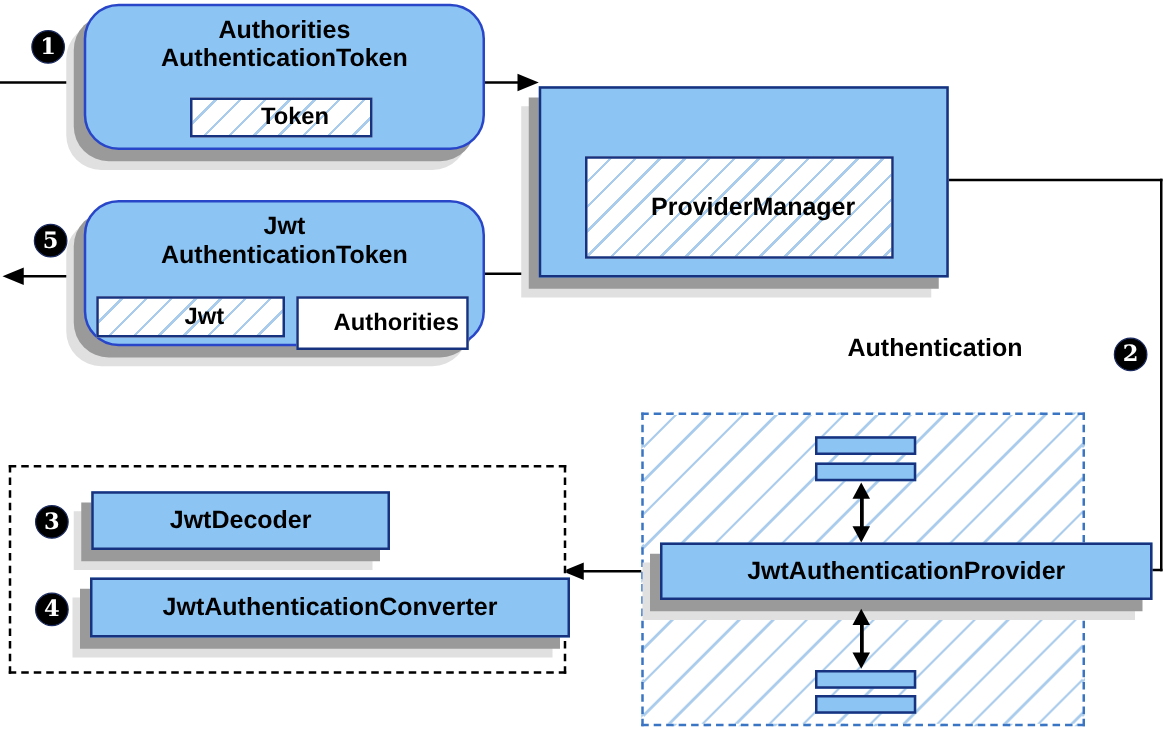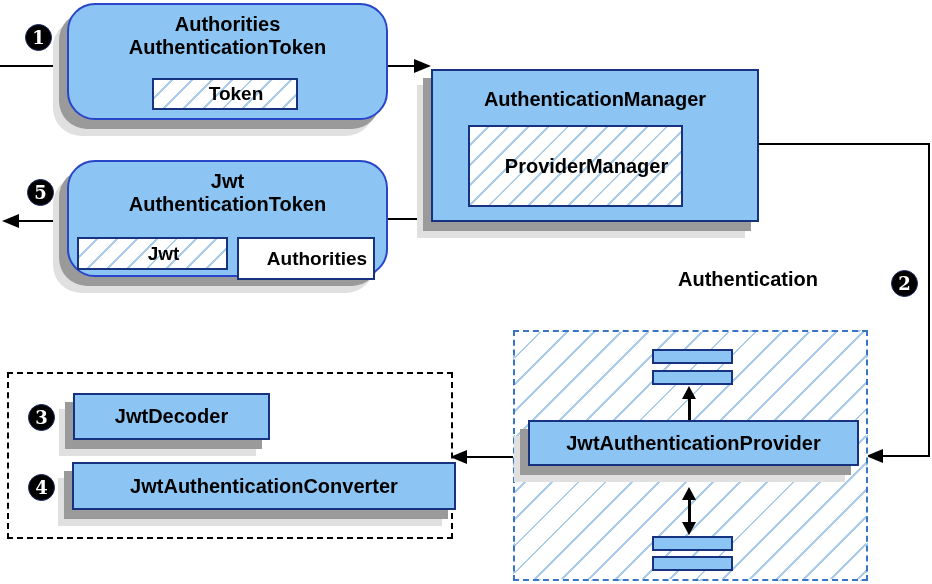--- a/index.html
+++ b/index.html
@@ -78,53 +78,50 @@
     <div>Authentication</div>
   </div>
 
   <div class="bar" style="left:652px;top:349px;"></div>
   <div class="bar" style="left:652px;top:370px;"></div>
 
   <div class="vline" style="left:688px;top:397px;height:26px;width:3px;"></div>
   <div class="ah ah-up" style="left:682px;top:386px;"></div>
   <div class="ah ah-down" style="left:682px;top:421px;"></div>
 
-  <div class="qnode" style="left:528px;top:420px;width:331px;height:46px;">
+  <div class="qnode" style="left:528px;top:434px;width:394px;height:46px;">
     <span>JwtAuthenticationProvider</span>
   </div>
 
   <div class="vline" style="left:688px;top:498px;height:26px;width:3px;"></div>
   <div class="ah ah-up" style="left:682px;top:487px;"></div>
   <div class="ah ah-down" style="left:682px;top:522px;"></div>
 
   <div class="bar" style="left:652px;top:536px;"></div>
   <div class="bar" style="left:652px;top:556px;"></div>
 
   <div class="blackdash"></div>
-  <div class="qnode" style="left:73px;top:393px;width:197px;height:47px;">
+  <div class="qnode" style="left:73px;top:393px;width:239px;height:47px;">
     <span>JwtDecoder</span>
   </div>
   <div class="qnode" style="left:72px;top:462px;width:384px;height:48px;">
     <span>JwtAuthenticationConverter</span>
   </div>
 
   <div class="rnode" style="left:67px;top:3px;width:321px;height:117px;"></div>
   <div class="ntitle" style="left:67px;top:13px;width:321px;">
     <div>Authorities</div>
     <div>AuthenticationToken</div>
   </div>
   <div class="chip hatched" style="left:152px;top:78px;width:146px;height:32px;">
     <span>Token</span>
   </div>
 
   <div class="qnode" style="left:431px;top:69px;width:328px;height:153px;align-items:flex-start;"></div>
-  <div class="ntitle" style="left:431px;top:88px;width:328px;">
-    <div>AuthenticationManager</div>
-  </div>
-  <div class="chip hatched" style="left:468px;top:125px;width:215px;height:82px;font-size:20px;">
+  <div class="chip hatched" style="left:468px;top:125px;width:247px;height:82px;font-size:20px;">
     <span>ProviderManager</span>
   </div>
 
   <div class="rnode" style="left:67px;top:160px;width:321px;height:117px;"></div>
   <div class="ntitle" style="left:67px;top:170px;width:321px;">
     <div>Jwt</div>
     <div>AuthenticationToken</div>
   </div>
   <div class="chip hatched" style="left:77px;top:237px;width:151px;height:33px;">
     <span>Jwt</span>

